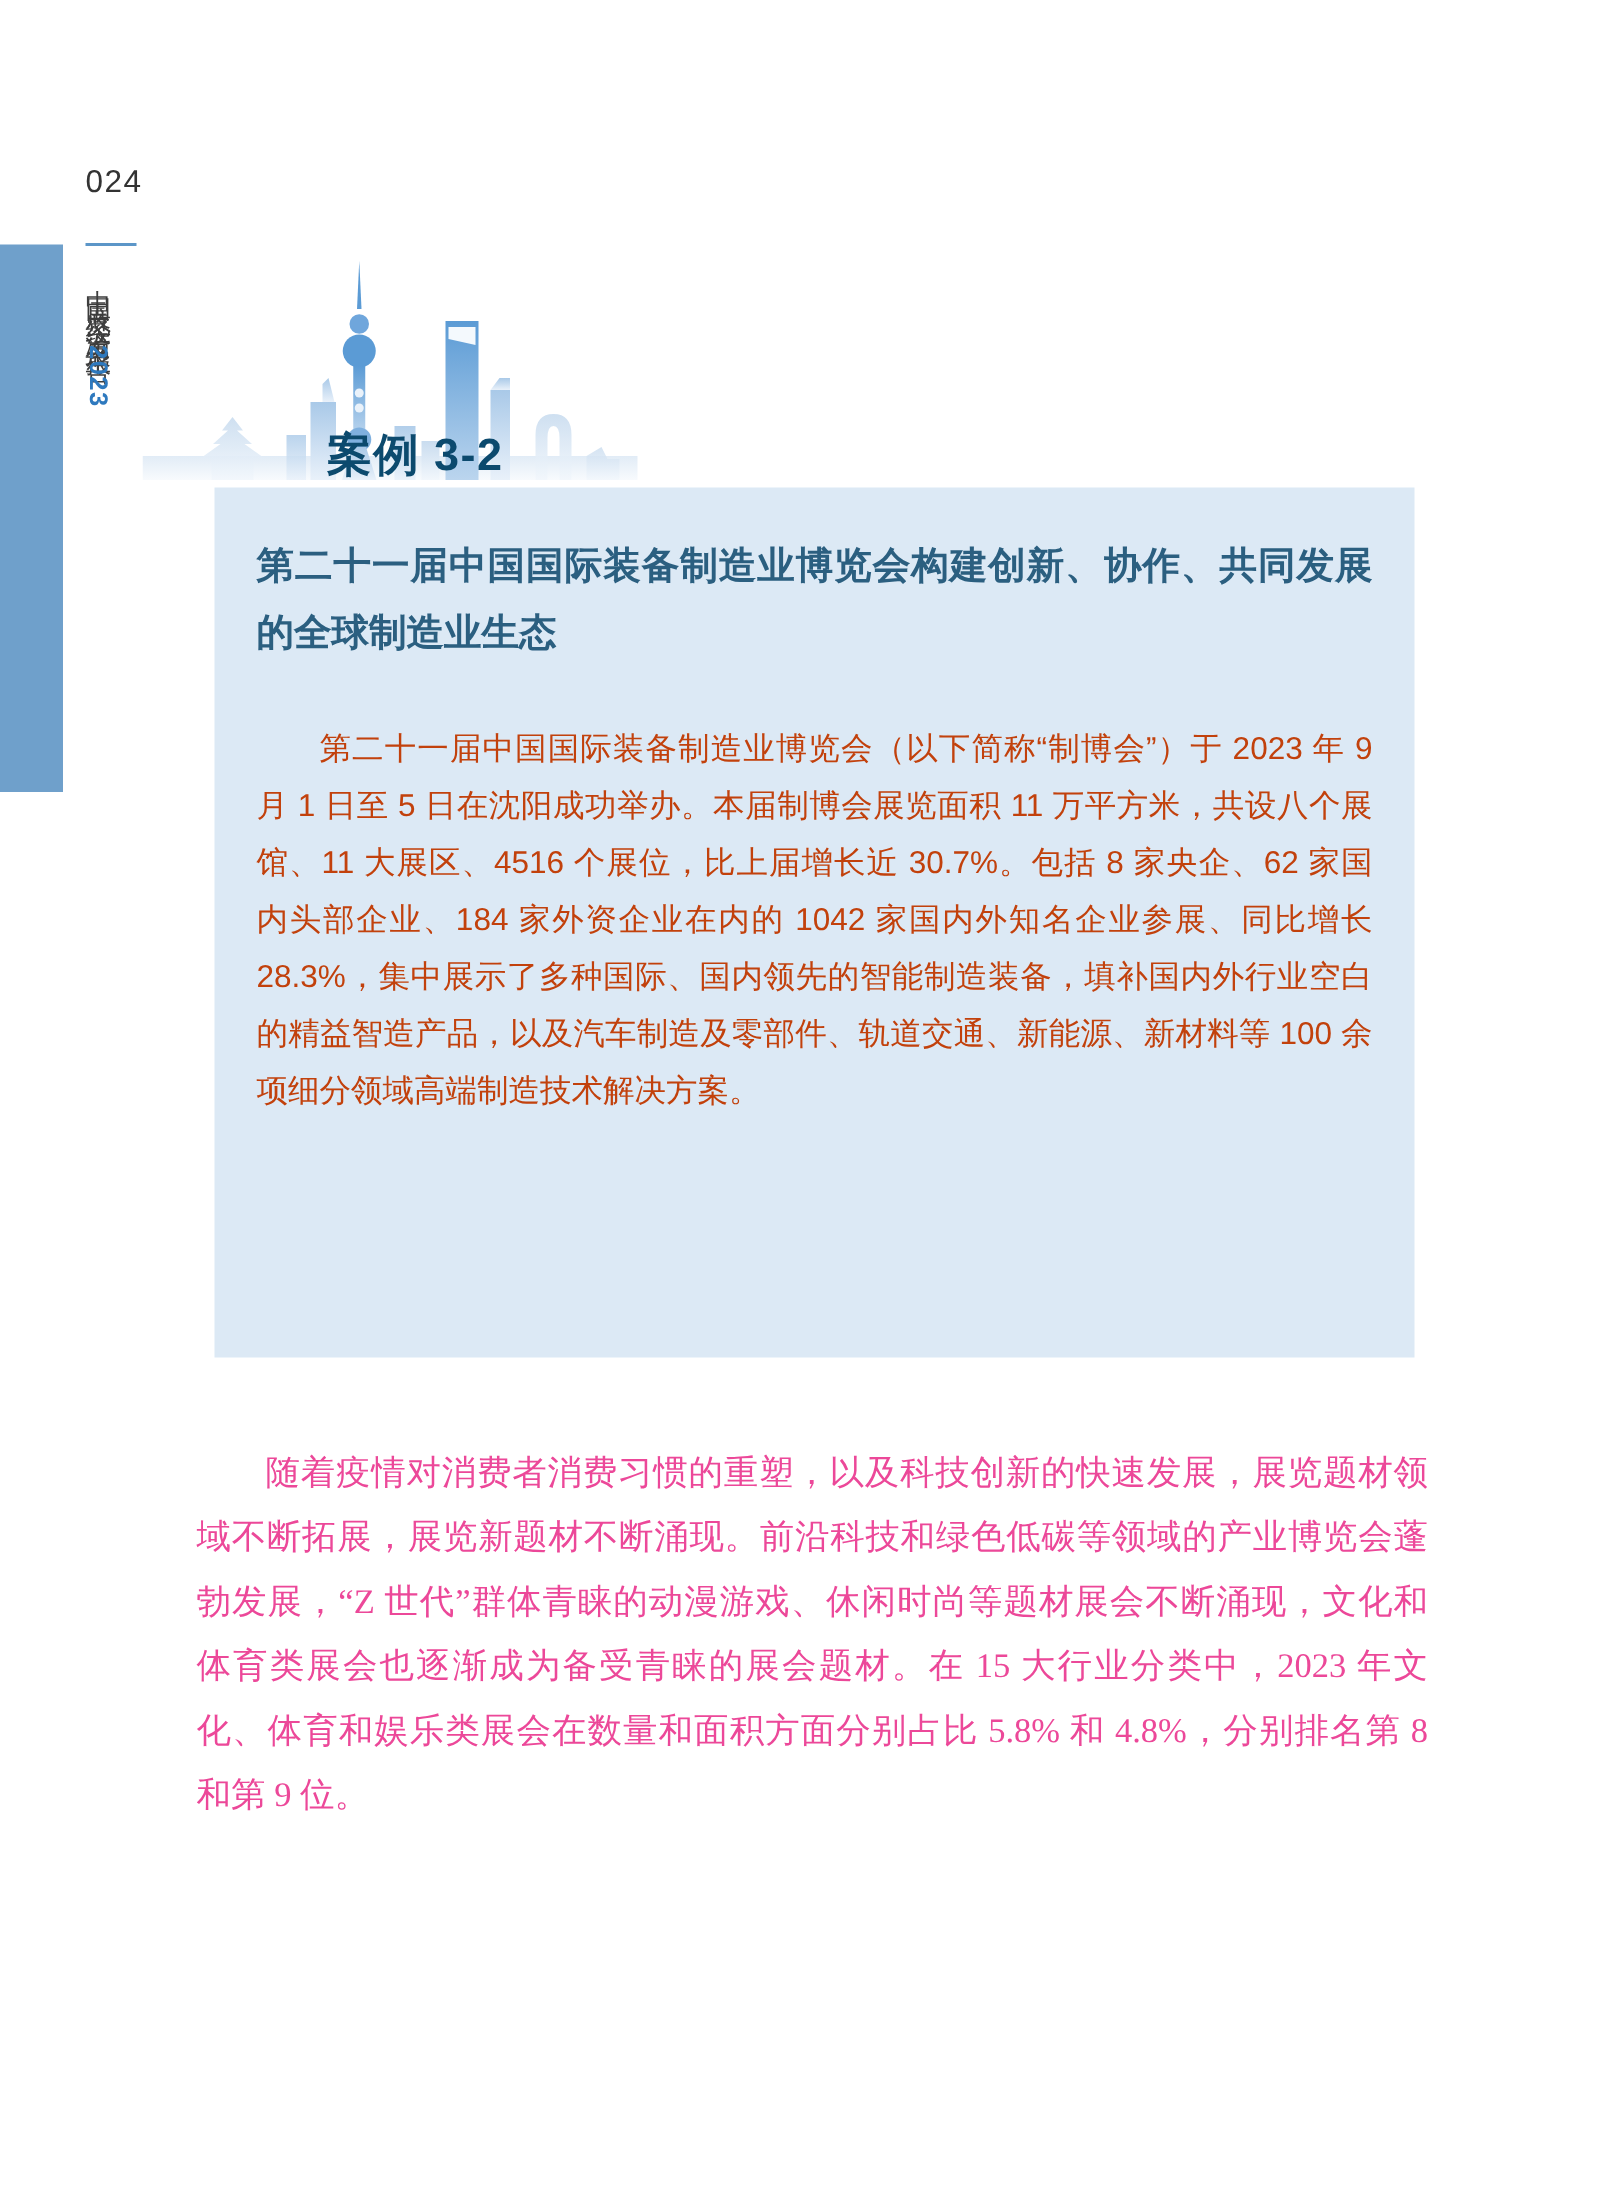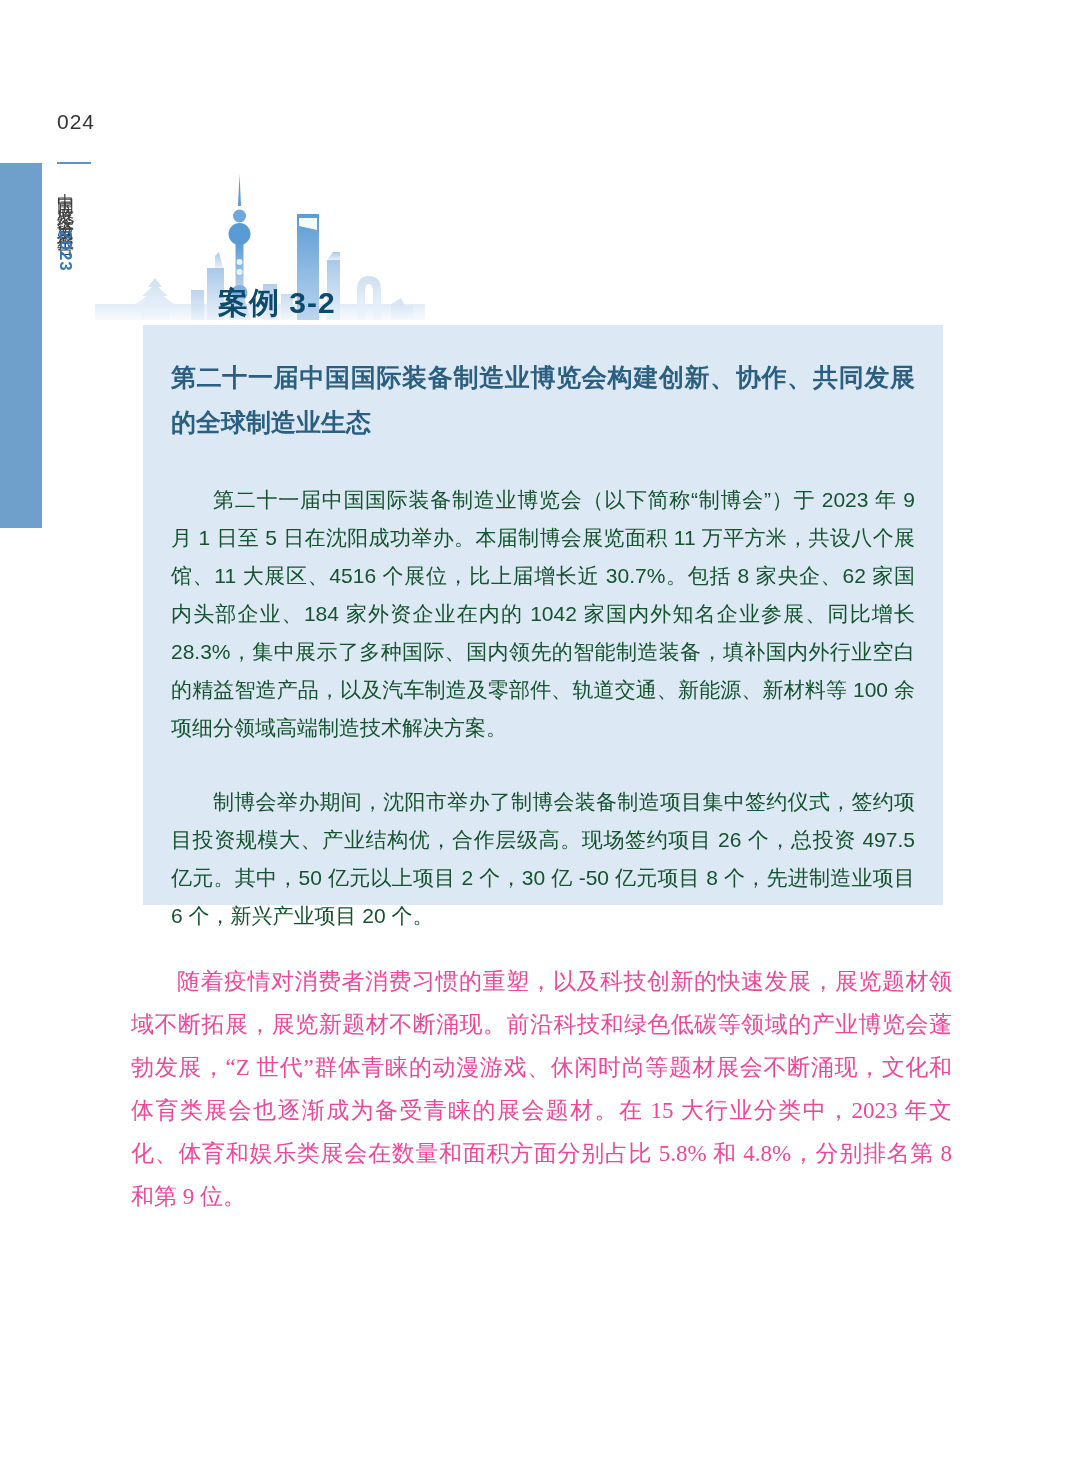--- a/index.html
+++ b/index.html
@@ -62,21 +62,21 @@
   }
   .case-title {
     color:#2B5F80;
     font-family:"Liberation Serif","DejaVu Serif",serif;
     font-weight:bold;
     font-size:25px; line-height:45px;
     text-align:justify;
     margin-bottom:16px;
   }
   .case-para {
-    color:#14532d;
+    color:#c2410c;
     font-family:"Liberation Sans","DejaVu Sans",sans-serif;
     font-size:21px; line-height:38px;
     text-align:justify; text-justify:inter-ideograph;
     text-indent:2em;
     margin-top:36px;
   }
   
   .body-para {
     position:absolute; left:131px; top:960px;
     width:821px;
@@ -148,18 +148,17 @@
 
       <path d="M296 148 L296 132 L306 126 L310 134 L318 134 L318 148 Z" fill="url(#gFaint)" opacity="0.8"></path>
     </svg>
   </div>
 
   <div class="case-label">案例 3-2</div>
 
   <div class="case-box">
     <div class="case-title">第二十一届中国国际装备制造业博览会构建创新、协作、共同发展的全球制造业生态</div>
     <p class="case-para">第二十一届中国国际装备制造业博览会（以下简称“制博会”）于 2023 年 9 月 1 日至 5 日在沈阳成功举办。本届制博会展览面积 11 万平方米，共设八个展馆、11 大展区、4516 个展位，比上届增长近 30.7%。包括 8 家央企、62 家国内头部企业、184 家外资企业在内的 1042 家国内外知名企业参展、同比增长 28.3%，集中展示了多种国际、国内领先的智能制造装备，填补国内外行业空白的精益智造产品，以及汽车制造及零部件、轨道交通、新能源、新材料等 100 余项细分领域高端制造技术解决方案。</p>
-    <p class="case-para">制博会举办期间，沈阳市举办了制博会装备制造项目集中签约仪式，签约项目投资规模大、产业结构优，合作层级高。现场签约项目 26 个，总投资 497.5 亿元。其中，50 亿元以上项目 2 个，30 亿 -50 亿元项目 8 个，先进制造业项目 6 个，新兴产业项目 20 个。</p>
   </div>
 
   <p class="body-para">随着疫情对消费者消费习惯的重塑，以及科技创新的快速发展，展览题材领域不断拓展，展览新题材不断涌现。前沿科技和绿色低碳等领域的产业博览会蓬勃发展，“Z 世代”群体青睐的动漫游戏、休闲时尚等题材展会不断涌现，文化和体育类展会也逐渐成为备受青睐的展会题材。在 15 大行业分类中，2023 年文化、体育和娱乐类展会在数量和面积方面分别占比 5.8% 和 4.8%，分别排名第 8 和第 9 位。</p>
 
 </div>
 
 </body></html>

